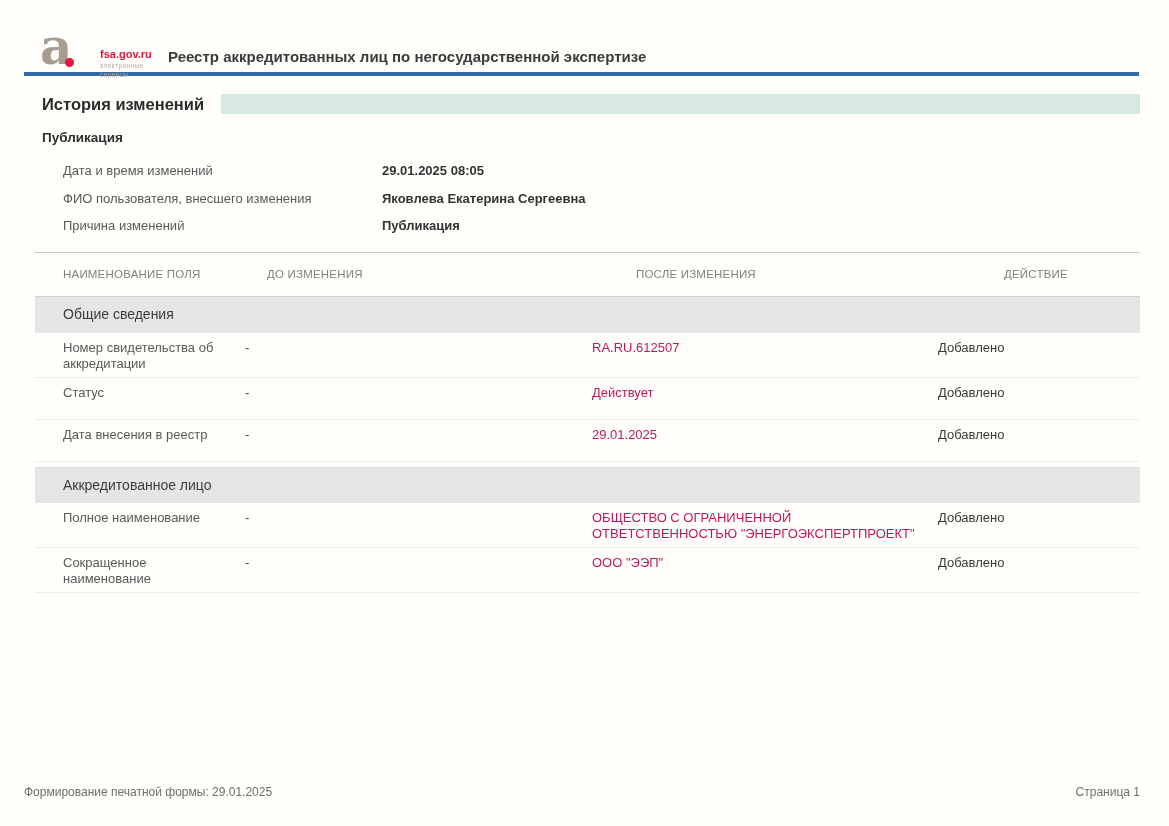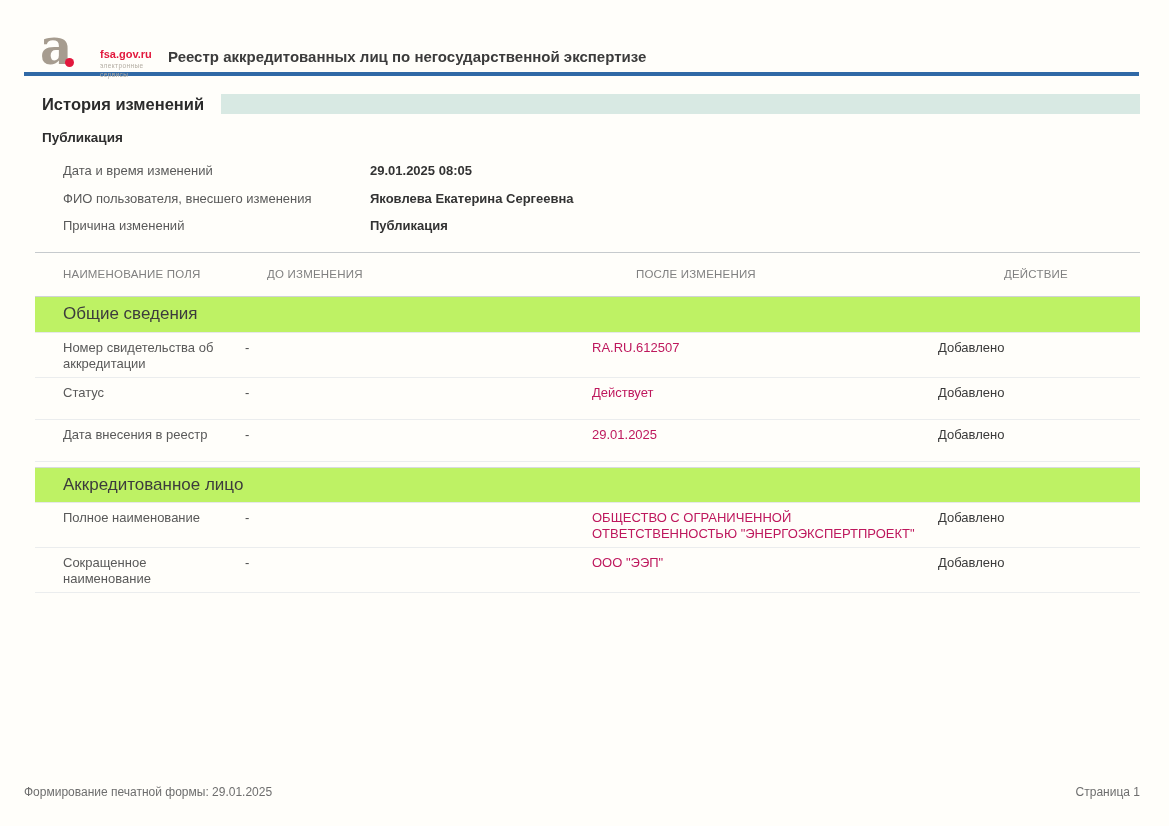--- a/index.html
+++ b/index.html
@@ -34,34 +34,34 @@
 
   
   .history-row { display: flex; align-items: center; margin: 18px 29px 0 42px; }
   .history-title { font-size: 16.5px; font-weight: 700; color: #2b2b2b; white-space: nowrap; }
   .history-bar { flex: 1 1 auto; height: 20px; background: #d8e9e3; margin-left: 17px; }
 
   .pub-title { margin: 16px 0 0 42px; font-size: 13.5px; font-weight: 700; color: #2e2e2e; }
 
   
   .meta-block { margin: 18px 29px 0 63px; }
-  .meta-row { display: flex; height: 27.5px; align-items: flex-start; }
+  .meta-row { display: flex; height: 27.5px; align-items: flex-start; gap: 12px; }
   .meta-label { width: 307px; flex: 0 0 auto; font-size: 13px; color: #595959; }
   .meta-value { font-size: 13px; font-weight: 700; color: #333333; }
 
   
   .table { margin: 6px 29px 0 35px; border-top: 1px solid #c6cacd; }
   .trow { display: grid; grid-template-columns: 210px 347px 346px 1fr; }
   .trow > div:first-child { padding-left: 28px; }
   .thead { height: 44px; align-items: center; border-bottom: 1px solid #d0d3d6; gap: 22px; }
   .thead > div { font-size: 11.5px; color: #808080; letter-spacing: 0.2px; }
   .group-band {
-    height: 36px; background: #bef264; border-bottom: 1px solid #e6e8ea;
+    height: 36px; background: #e5e5e5; border-bottom: 1px solid #e6e8ea;
     display: flex; align-items: center; padding-left: 28px;
-    font-size: 17px; color: #3c3c3c;
+    font-size: 14px; color: #3c3c3c;
   }
   .group-band.second { margin-top: 5px; border-top: 1px solid #d8dbde; }
   .data-row { min-height: 42px; padding: 7px 0 5px; border-bottom: 1px solid #ebedee; align-content: start; }
   .data-row > div { font-size: 13px; line-height: 16px; }
   .cell-field { color: #595959; padding-right: 26px; }
   .cell-before { color: #4a4a4a; }
   .cell-after { color: #be185d; padding-right: 20px; }
   .cell-action { color: #3a3a3a; }
 
   

